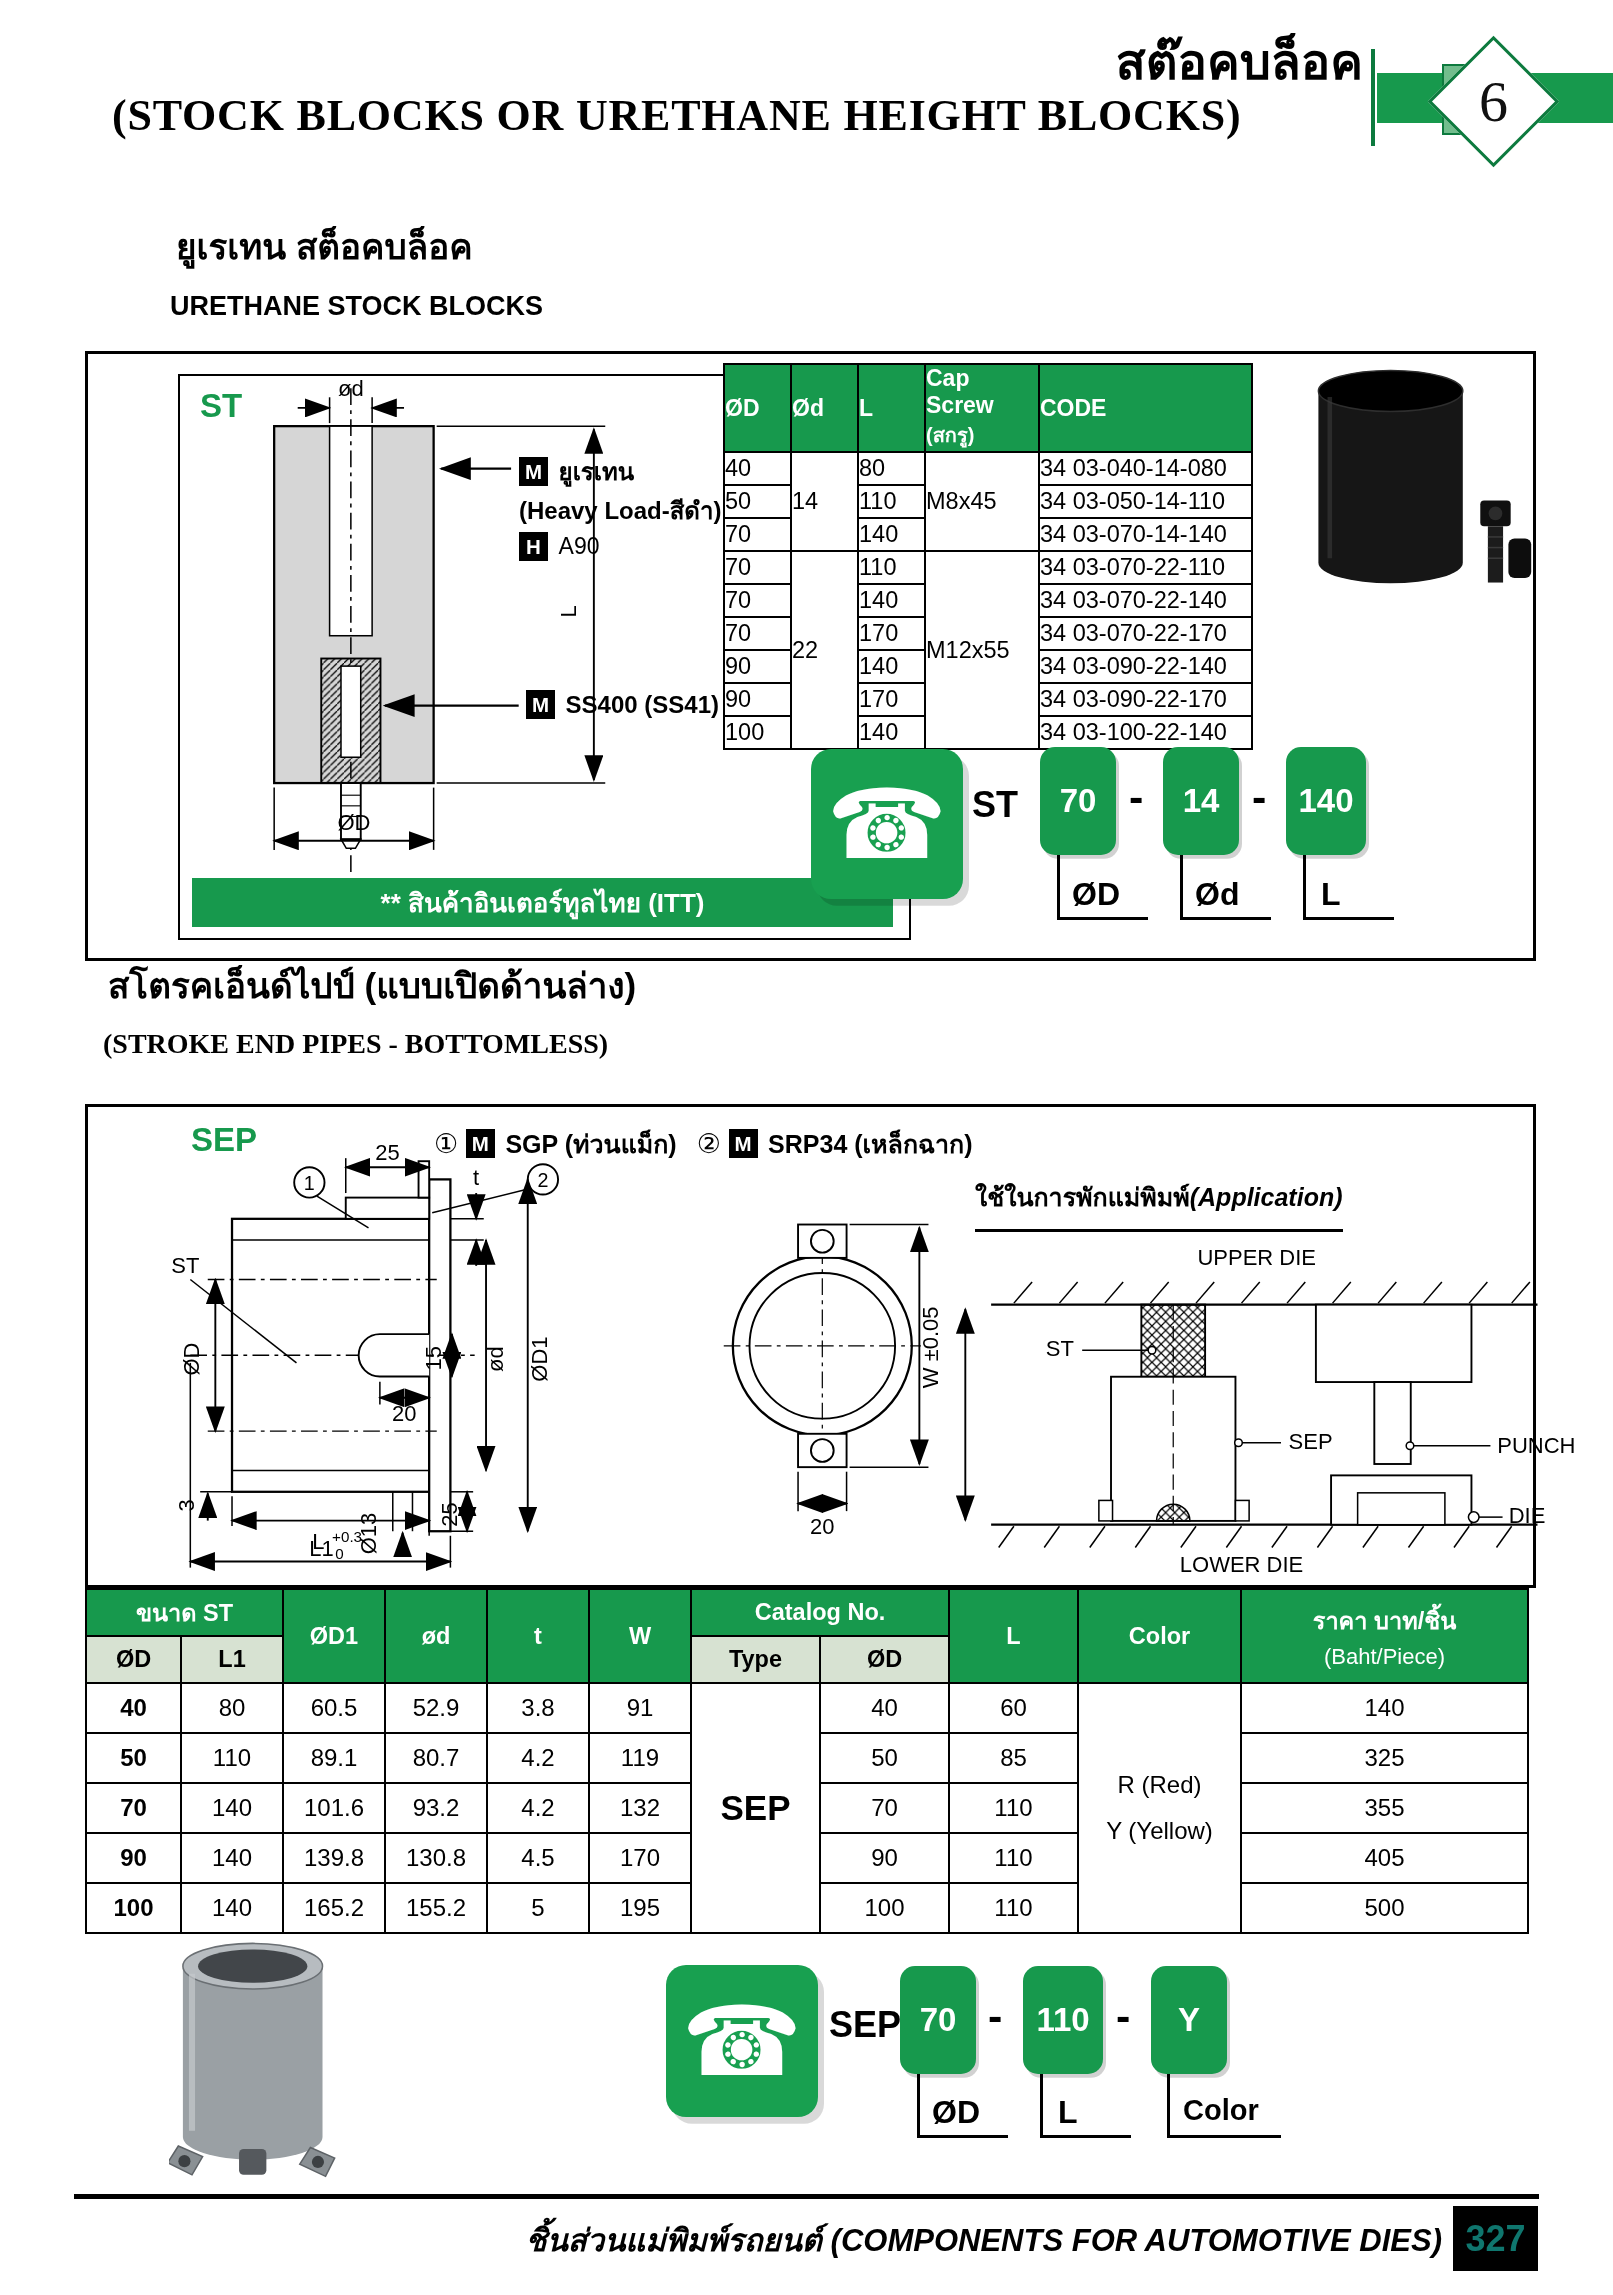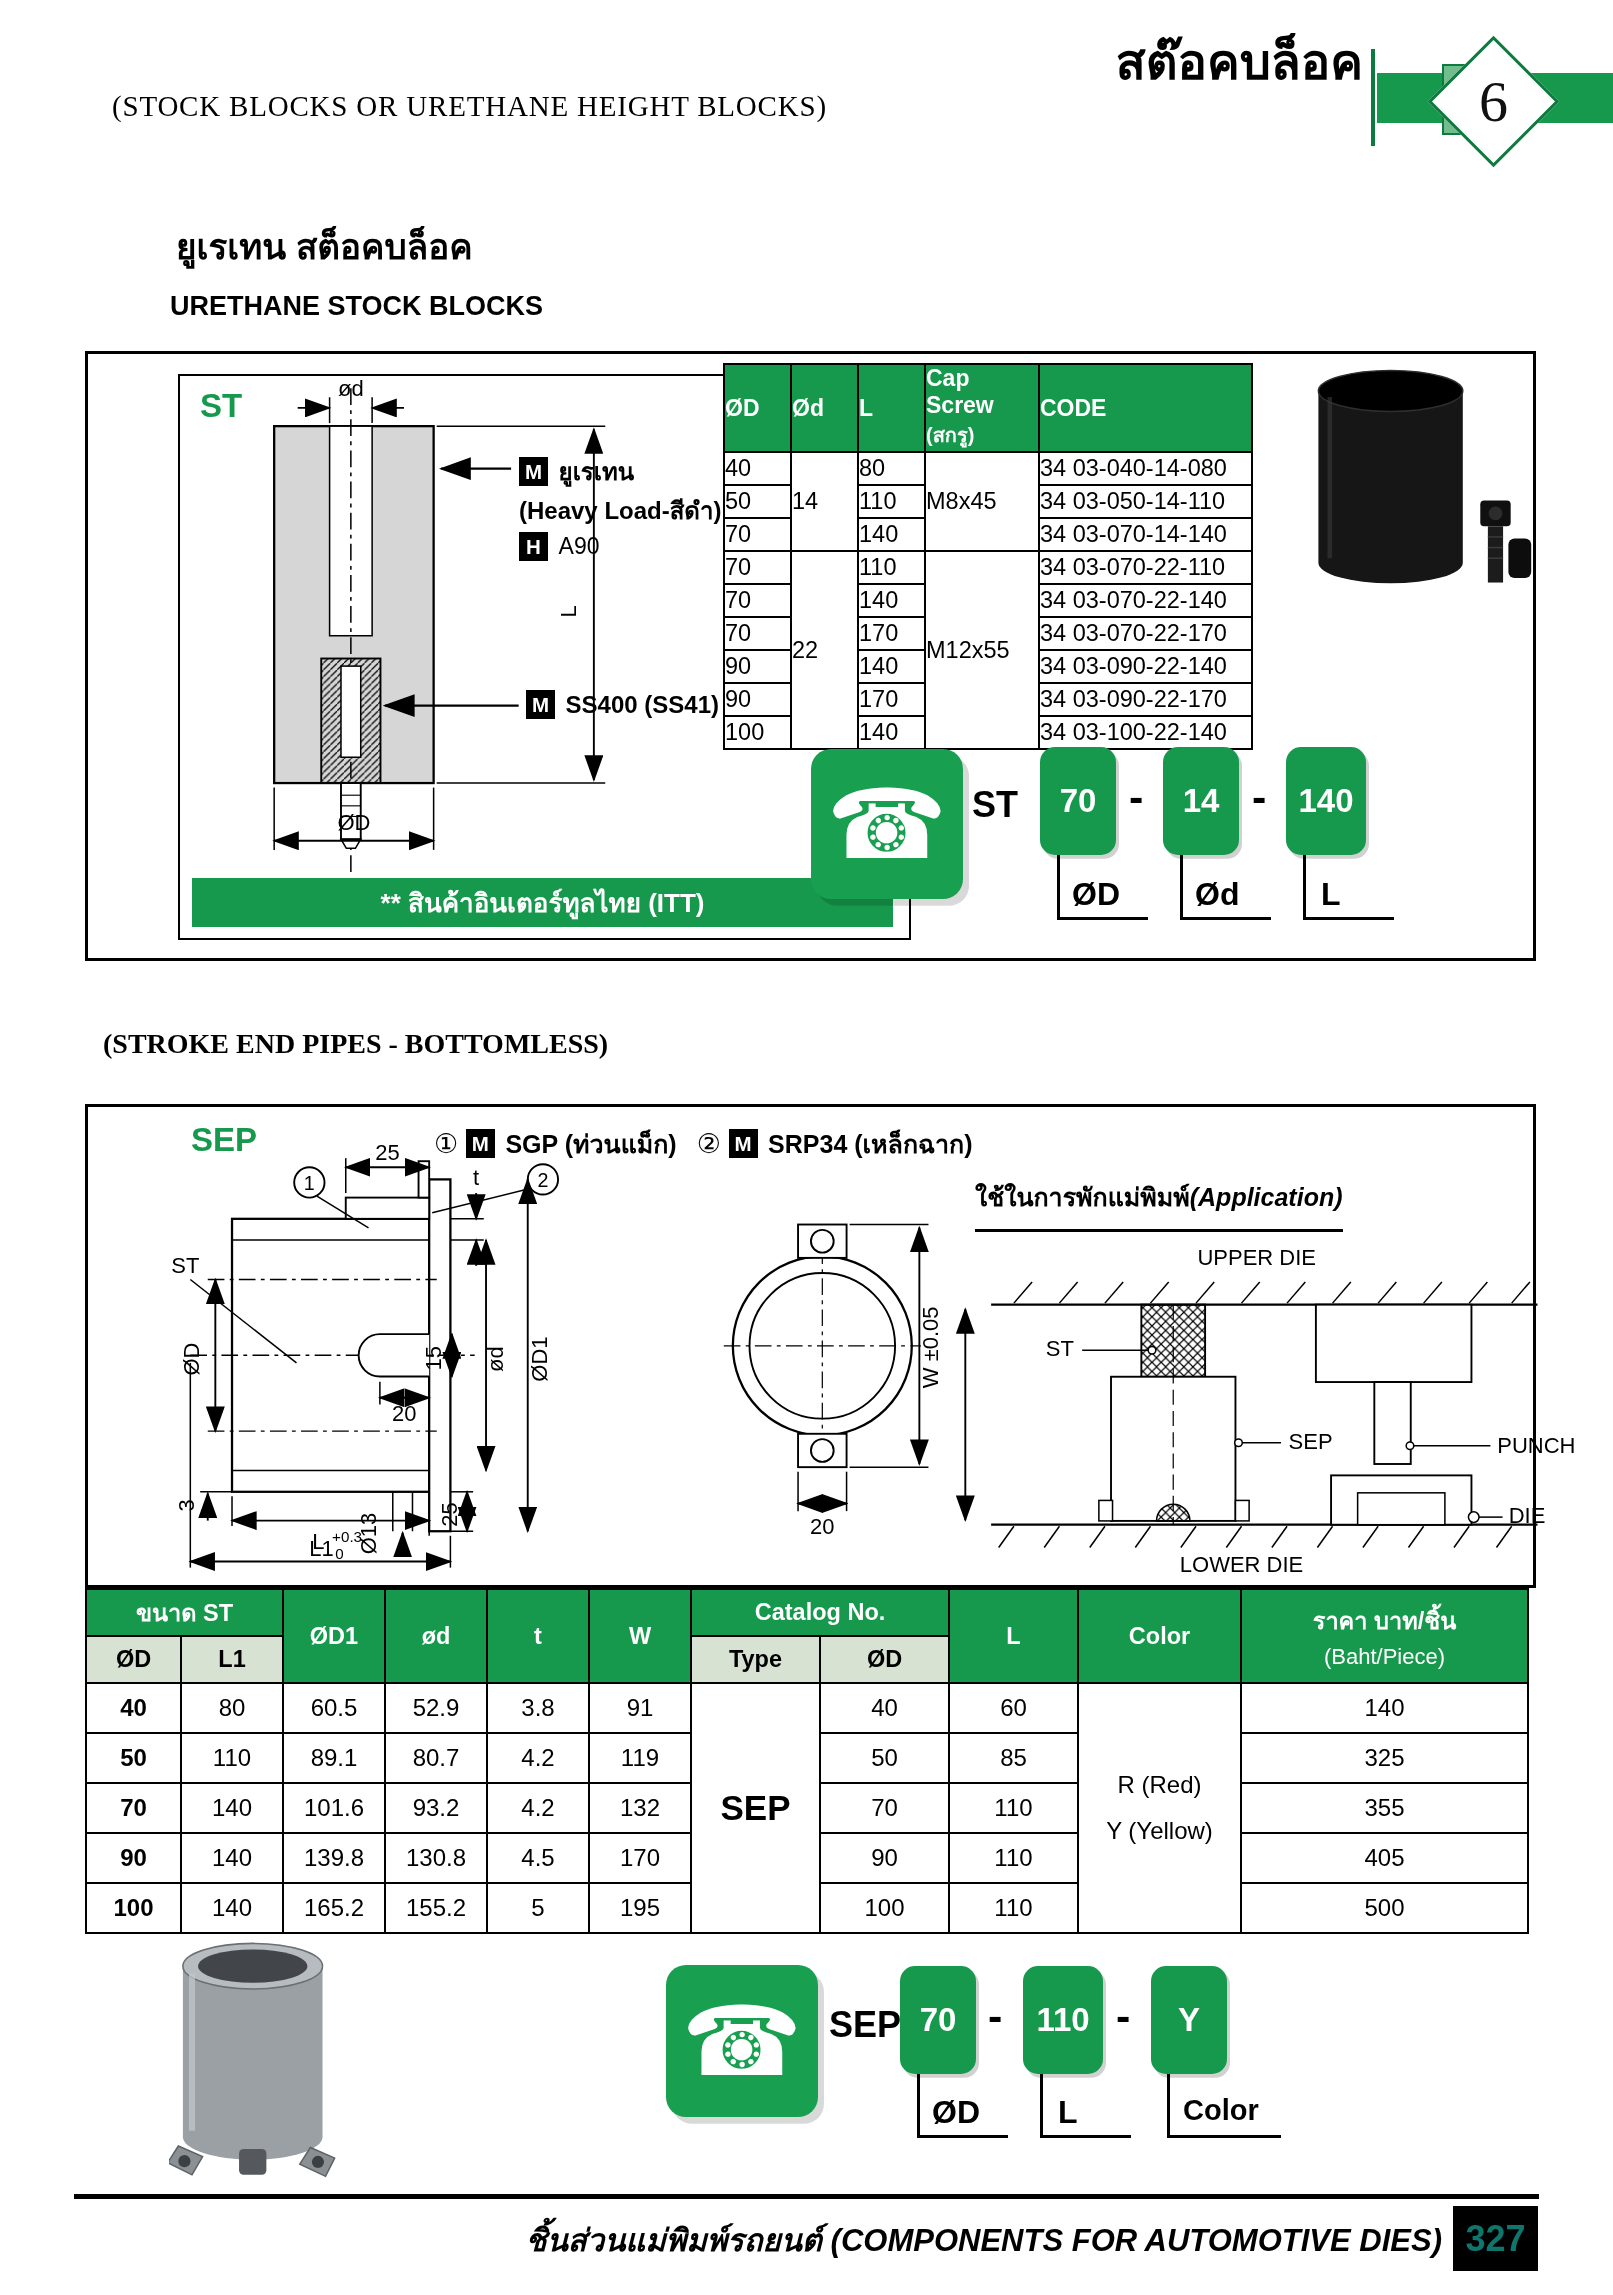--- a/index.html
+++ b/index.html
@@ -2,21 +2,21 @@
 <html style="font-size:12px"><head>
 <meta charset="utf-8">
 <style>
   html,body{margin:0;padding:0;background:#e8e8e8}
   .page{position:relative;width:1614px;height:2295px;background:#ffffff;
         font-family:"Liberation Sans",sans-serif;color:#000;overflow:hidden}
   .abs{position:absolute}
 
   
   .title-th{font-size:49px;font-weight:bold;white-space:nowrap}
-  .title-en{font-size:29px;font-weight:normal;font-family:"Liberation Serif",serif;white-space:nowrap;letter-spacing:0.8px}
+  .title-en{font-size:44px;font-weight:bold;font-family:"Liberation Serif",serif;white-space:nowrap;letter-spacing:0.8px}
   .badge-line{background:#0d7a3e}
   .badge-bar{background:#17994d}
   .badge-sq{background:#72bd8d;border:2.3px solid #0d7a3e}
   .diamond{background:#fff;border:3.8px solid #0d7a3e;transform:rotate(45deg);display:flex;align-items:center;justify-content:center}
   .diamond span{transform:rotate(-45deg);font-family:"Liberation Serif",serif;font-size:58px;color:#111}
 
   
   .s-title-th{font-size:35px;font-weight:bold;white-space:nowrap}
   .s-title-en{font-size:27px;font-weight:bold;white-space:nowrap}
   .s-title-en-serif{font-size:28px;font-weight:bold;font-family:Liberation Serif, serif;white-space:nowrap}
@@ -270,20 +270,21 @@
 
     <div class="abs dropline" style="left:1092px;top:501px;height:62px"></div>
     <div class="abs droplabel" style="left:1107px;top:522px">Ød</div>
     <div class="abs dropunder" style="left:1092px;top:563px;width:91px"></div>
 
     <div class="abs dropline" style="left:1215px;top:501px;height:62px"></div>
     <div class="abs droplabel" style="left:1233px;top:522px">L</div>
     <div class="abs dropunder" style="left:1215px;top:563px;width:91px"></div>
   </div>
 
+  <div class="abs s-title-th" style="left:108px;top:958px">สโตรคเอ็นด์ไปป์ (แบบเปิดด้านล่าง)</div>
   <div class="abs s-title-en-serif" style="left:103px;top:1028px">(STROKE END PIPES - BOTTOMLESS)</div>
 
   <div class="abs frame" style="left:85px;top:1104px;width:1445px;height:478px">
 
     <div class="abs code-green" style="left:103px;top:13.7px">SEP</div>
 
     <div class="abs legend" style="left:326px;top:16.7px">
       <span class="circ">①</span>
       <span class="badgeM">M</span>
       <span>SGP (ท่วนแม็ก)</span>

